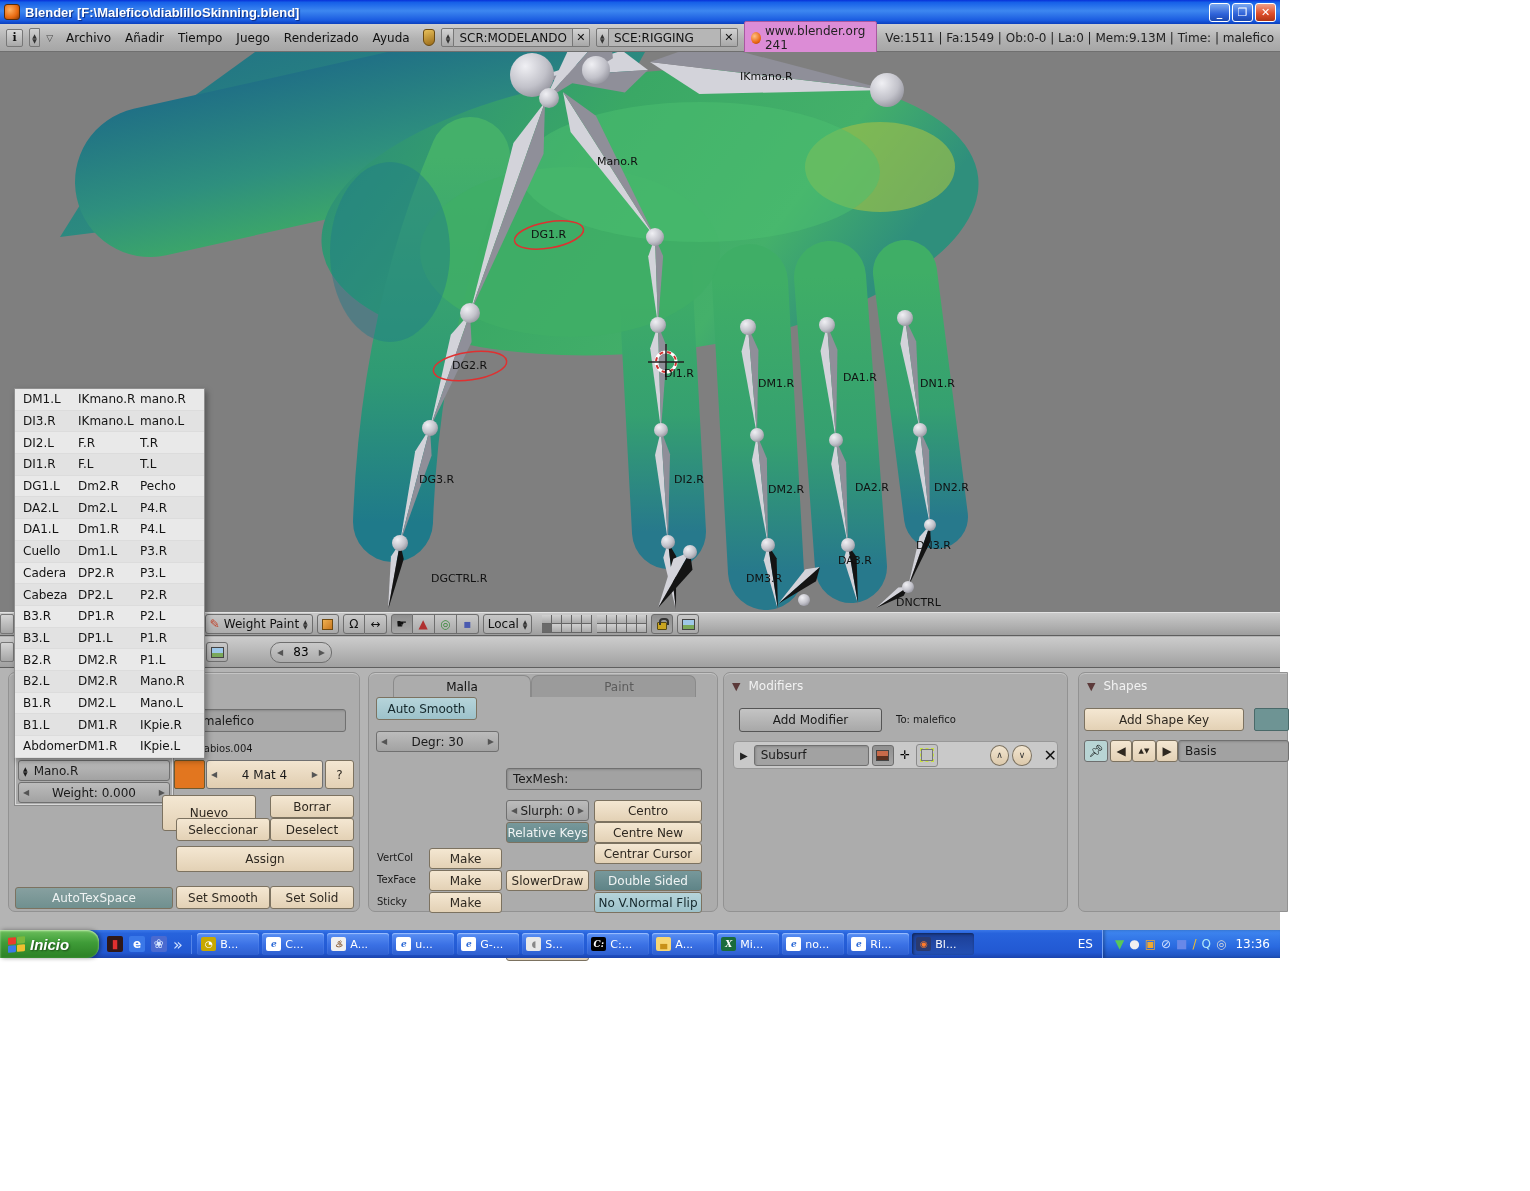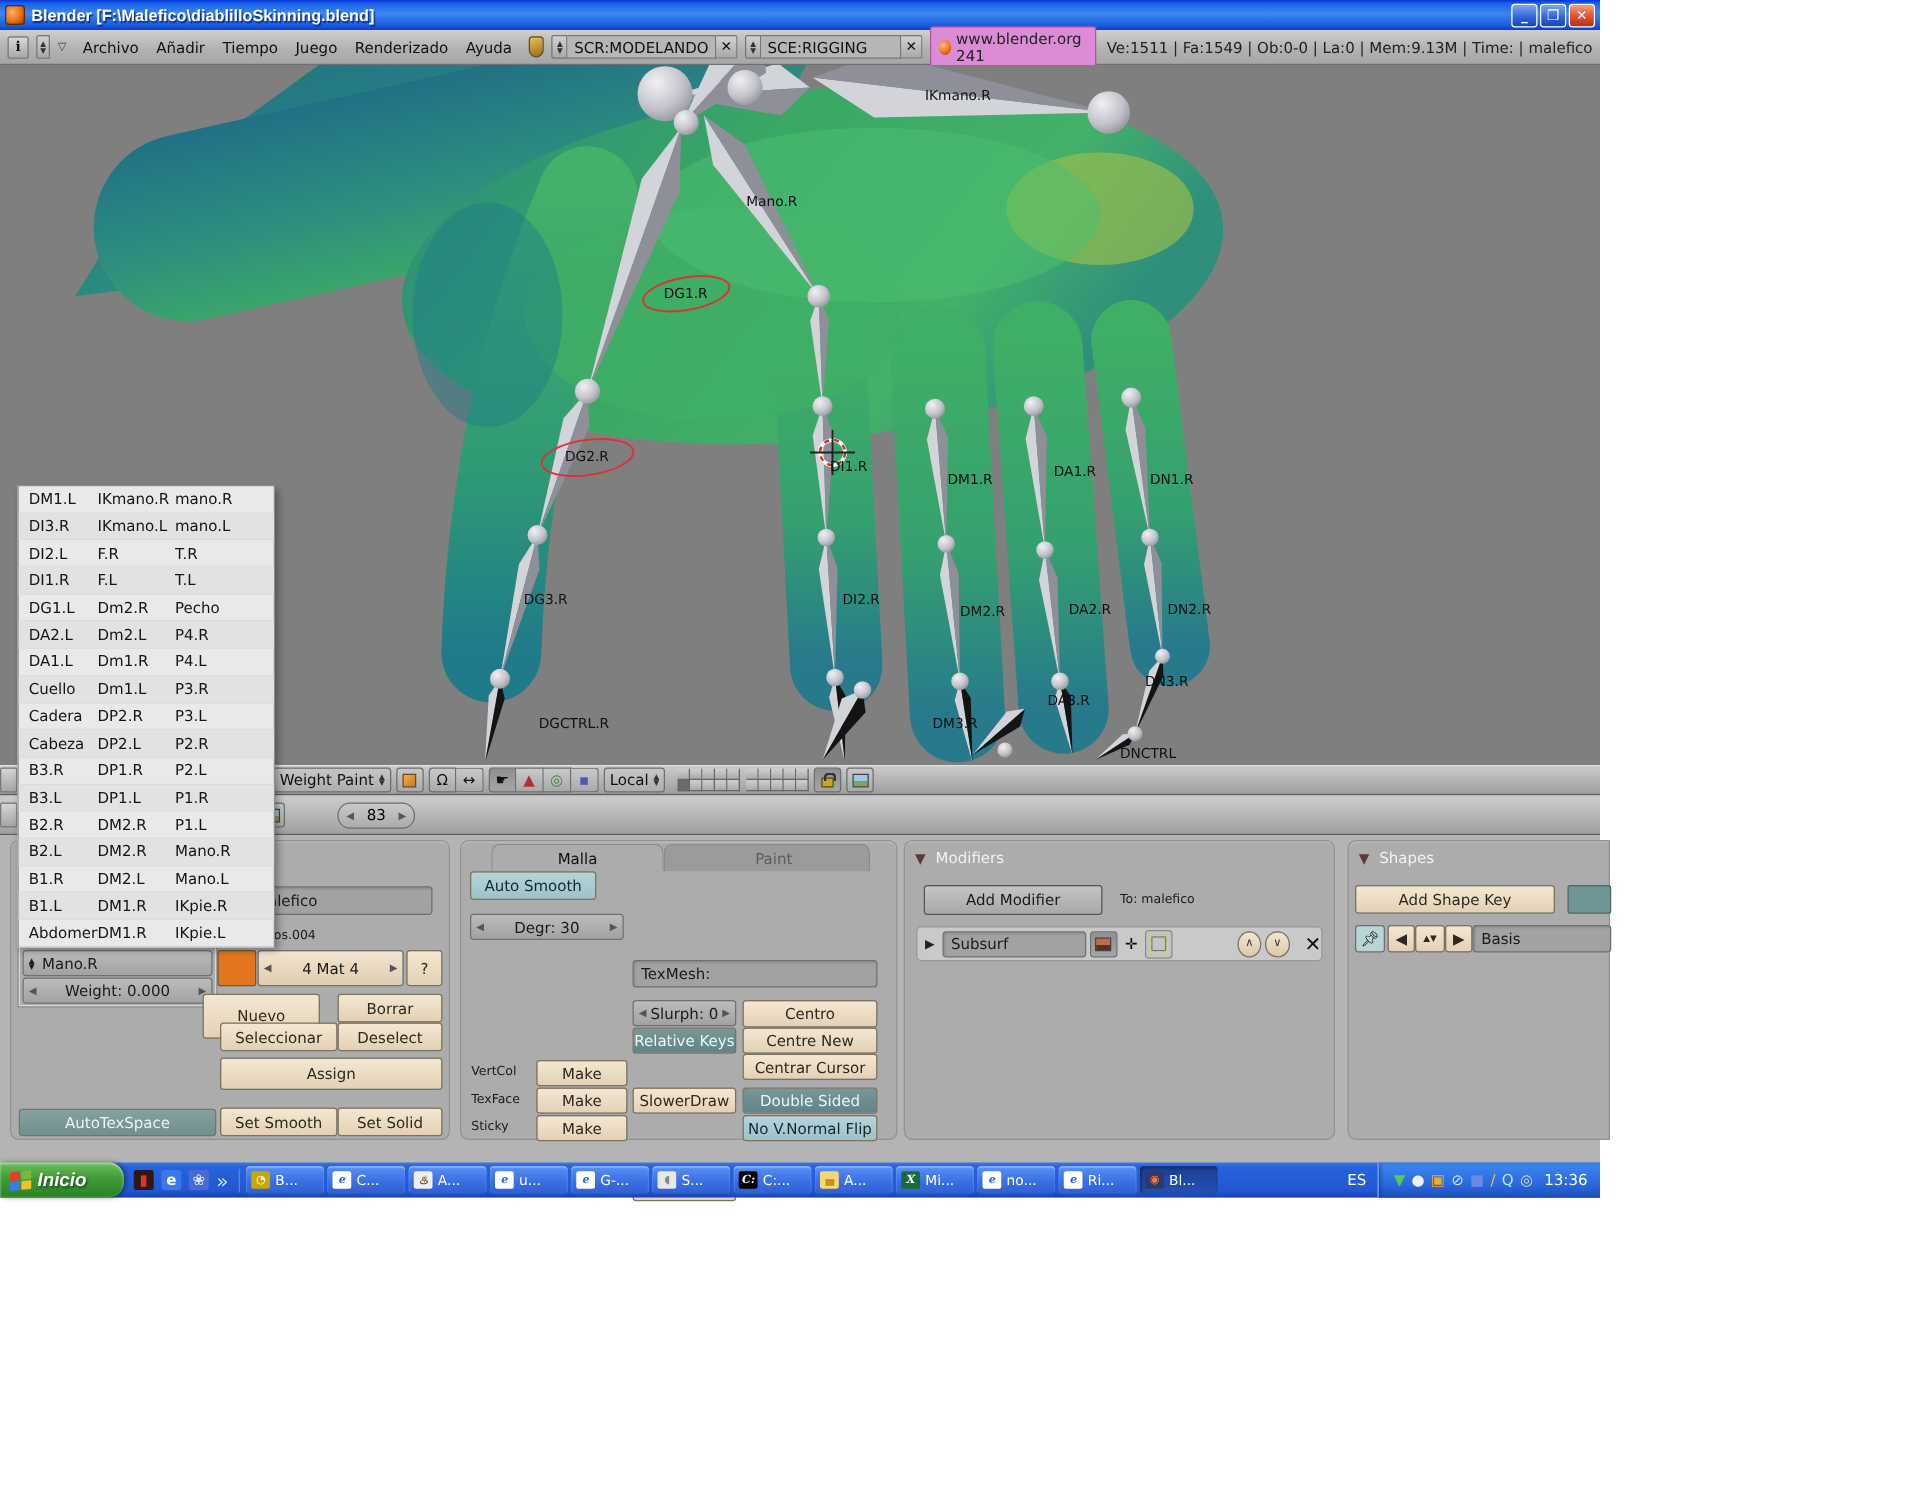--- a/index.html
+++ b/index.html
@@ -99,21 +99,21 @@
   .tab { position:absolute; height:22px; border:1px solid #8a8a8a; border-bottom:none; border-radius:7px 7px 0 0;
     display:flex; align-items:center; justify-content:center; font-size:12px; }
   .tab.active { background:#acacac; color:#111; }
   .tab.inactive { background:#9b9b9b; color:#5c5c5c; }
   .swatch { position:absolute; border:1px solid #6e5a30; border-radius:2px; }
   .roundbtn { position:absolute; width:21px; height:21px; border-radius:50%; border:1px solid #7c7260;
     background:linear-gradient(180deg,#f2e5d0,#dcc9ab); display:flex; align-items:center; justify-content:center; font-size:9px; color:#333; }
   .modstrip { position:absolute; background:#c9c9c9; border:1px solid #989898; border-radius:4px; display:flex; align-items:center; }
 
   
-  .popup { position:absolute; left:14px; top:388px; width:206px; height:370px; background:#e9e9e9;
+  .popup { position:absolute; left:14px; top:388px; width:191px; height:370px; background:#e9e9e9;
     border:1px solid #8f8f8f; box-shadow:2px 3px 6px rgba(0,0,0,.35); z-index:50; font-size:12px; color:#141414; }
   .prow { display:flex; height:21.7px; align-items:center; border-bottom:1px solid #dcdcdc; }
   .prow:nth-child(even) { background:#e2e2e2; }
   .pcell { overflow:hidden; white-space:nowrap; }
   .pc0 { width:63px; padding-left:8px; } .pc1 { width:62px; } .pc2 { flex:1; }
 
   
   .taskbar { position:absolute; left:0; top:930px; width:1280px; height:28px;
     background:linear-gradient(180deg,#3a77e8 0%,#2763dc 12%,#2258d2 80%,#1a43ae 100%); display:flex; align-items:center; }
   .startbtn { height:28px; width:99px; border-radius:0 12px 12px 0;

